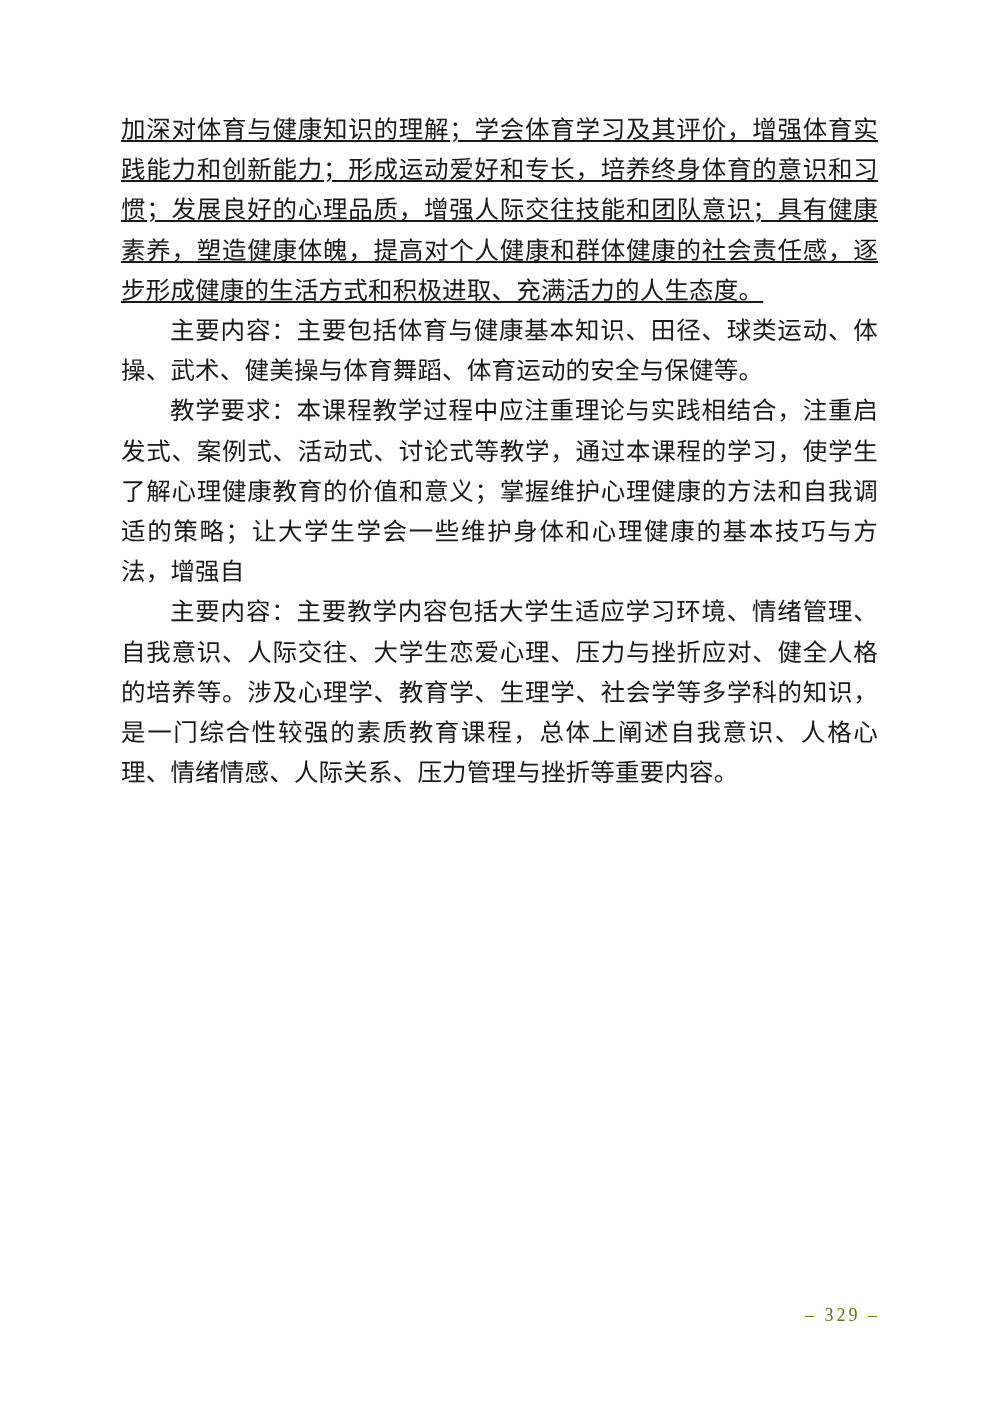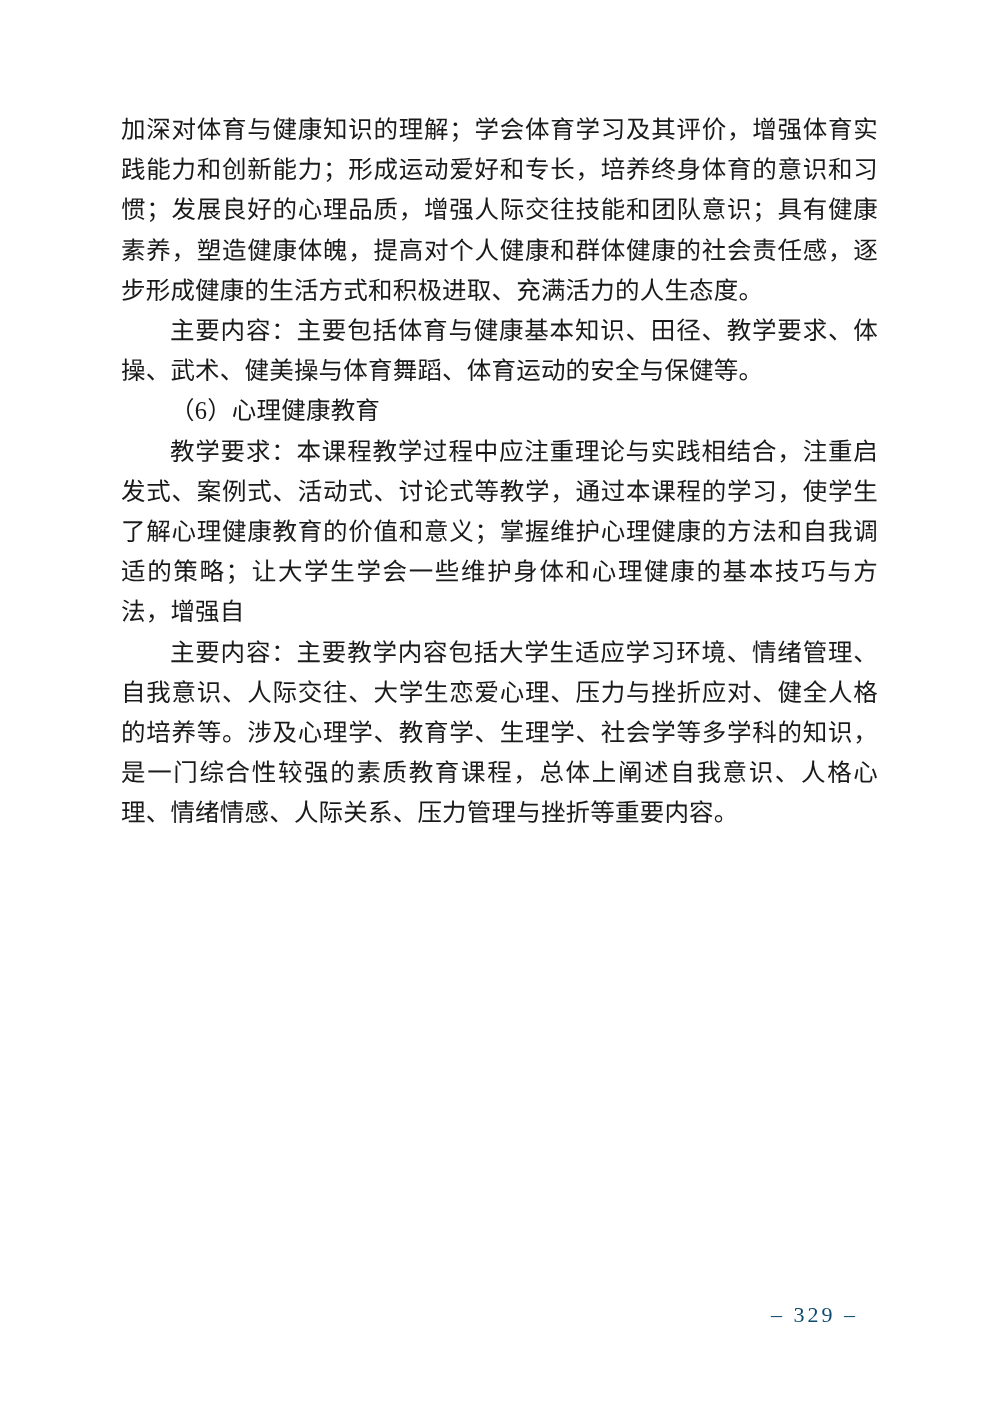--- a/index.html
+++ b/index.html
@@ -28,37 +28,37 @@
     font-size: 24.5px;
     line-height: 40.2px;
     text-align: justify;
     text-justify: inter-ideograph;
     text-indent: 2em;
     letter-spacing: 0.2px;
     word-break: break-all;
   }
   .para.continuation {
     text-indent: 0;
+    text-decoration: underline;
   }
   .page-number {
     position: absolute;
     top: 1302px;
-    right: 142px;
-    font-size: 22px;
+    right: 120px;
+    font-size: 18px;
     line-height: 26px;
     letter-spacing: 3px;
-    color: #0c4a6e;
+    color: #4d7c0f;
     font-family: "Liberation Serif", "DejaVu Serif", serif;
   }
 </style>
 </head>
 <body>
 
 <div class="page">
   <main class="text-block">
     <p class="para continuation">加深对体育与健康知识的理解；学会体育学习及其评价，增强体育实践能力和创新能力；形成运动爱好和专长，培养终身体育的意识和习惯；发展良好的心理品质，增强人际交往技能和团队意识；具有健康素养，塑造健康体魄，提高对个人健康和群体健康的社会责任感，逐步形成健康的生活方式和积极进取、充满活力的人生态度。</p>
-    <p class="para">主要内容：主要包括体育与健康基本知识、田径、教学要求、体操、武术、健美操与体育舞蹈、体育运动的安全与保健等。</p>
-    <p class="para">（6）心理健康教育</p>
+    <p class="para">主要内容：主要包括体育与健康基本知识、田径、球类运动、体操、武术、健美操与体育舞蹈、体育运动的安全与保健等。</p>
     <p class="para">教学要求：本课程教学过程中应注重理论与实践相结合，注重启发式、案例式、活动式、讨论式等教学，通过本课程的学习，使学生了解心理健康教育的价值和意义；掌握维护心理健康的方法和自我调适的策略；让大学生学会一些维护身体和心理健康的基本技巧与方法，增强自</p>
     <p class="para">主要内容：主要教学内容包括大学生适应学习环境、情绪管理、自我意识、人际交往、大学生恋爱心理、压力与挫折应对、健全人格的培养等。涉及心理学、教育学、生理学、社会学等多学科的知识，是一门综合性较强的素质教育课程，总体上阐述自我意识、人格心理、情绪情感、人际关系、压力管理与挫折等重要内容。</p>
   </main>
   <footer class="page-number">– 329 –</footer>
 </div>
 
 </body></html>

